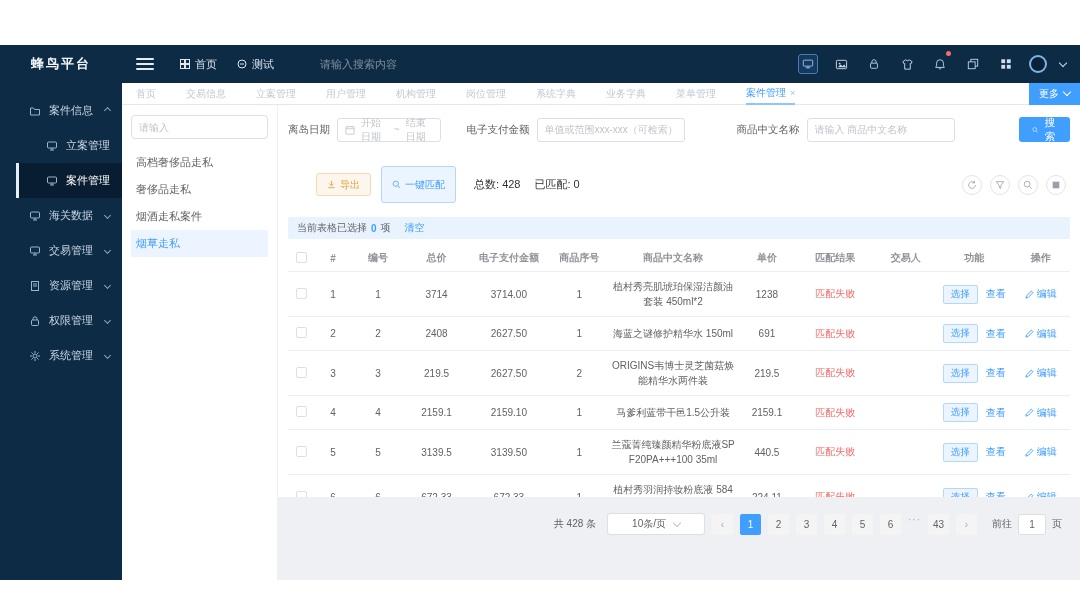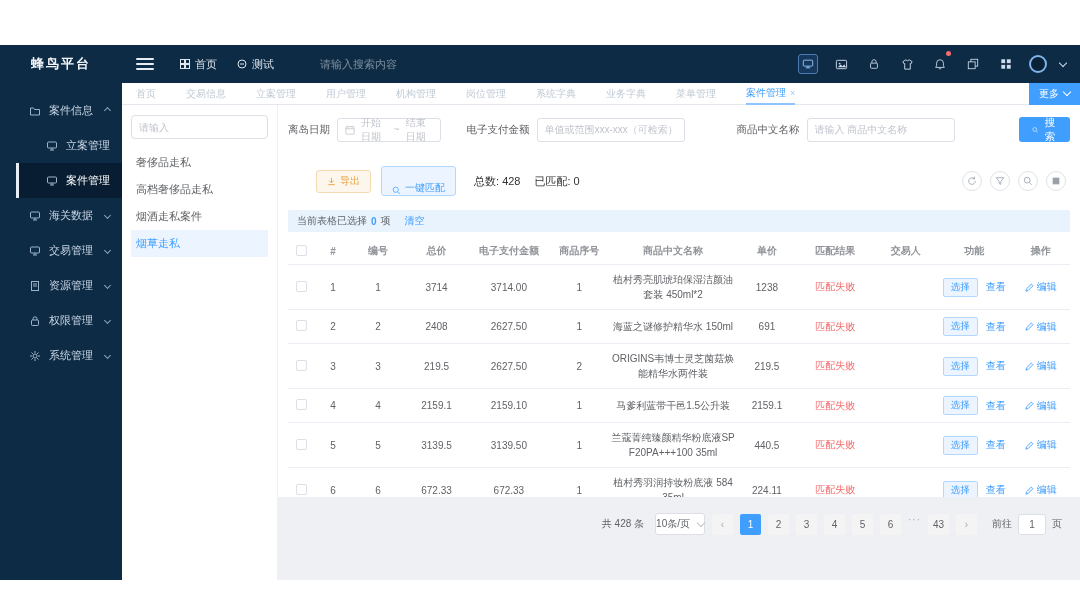--- a/index.html
+++ b/index.html
@@ -64,21 +64,21 @@
   .date-box { width:152px; color:#c0c4cc; font-size:10px; }
   .f-input { height:24px; border:1px solid #dcdfe6; border-radius:3px; font-size:10px; padding:0 7px; color:#606266; outline:none; font-family:inherit; }
   .f-input::placeholder { color:#c0c4cc; }
   .amount-input { width:152px; margin-right:26px; }
   .name-input { width:152px; }
   .gap1 { width:26px; flex:none; } .gap2 { width:26px; flex:none; }
   .search-btn { margin-left:64px; background:#409eff; border:none; color:#fff; font-size:10.5px; height:25px; padding:5px 13px; border-radius:3px; display:flex; align-items:center; gap:5px; cursor:pointer; font-family:inherit; }
 
   .toolbar-row { display:flex; align-items:center; gap:10px; padding:20px 10px 6px 10px; }
   .export-btn { background:#fdf6ec; border:1px solid #f5dab1; color:#e6a23c; font-size:10px; height:23px; padding:0 10px; border-radius:3px; display:flex; align-items:center; gap:4px; cursor:pointer; font-family:inherit;margin-left:28px; }
-  .match-btn { background:#ecf5ff; border:1px solid #b3d8ff; color:#409eff; font-size:10px; height:30px; padding:0 10px; border-radius:3px; display:flex; align-items:flex-end; gap:4px; cursor:pointer; font-family:inherit; }
+  .match-btn { background:#ecf5ff; border:1px solid #b3d8ff; color:#409eff; font-size:10px; height:37px; padding:0 10px; border-radius:3px; display:flex; align-items:center; gap:4px; cursor:pointer; font-family:inherit; }
   .counts { font-size:11px; color:#303133; margin-left:8px; display:flex; gap:14px; }
   .tool-icons { margin-left:auto; display:flex; gap:8px; margin-right:4px; }
   .cico { width:20px; height:20px; border:1px solid #e0e3e9; border-radius:50%; display:flex; align-items:center; justify-content:center; color:#9aa1ab; cursor:pointer; background:#fff; }
 
   .selection-bar { margin:8px 10px 0 10px; background:#e8f3fe; border-radius:2px; font-size:10px; color:#606266; padding:4px 9px; display:flex; align-items:center; gap:4px; }
   .selection-bar .cnt { color:#409eff; font-weight:bold; }
   .selection-bar .clear { color:#409eff; margin-left:10px; cursor:pointer; }
 
   table.grid { margin:6px 10px 0 10px; border-collapse:collapse; table-layout:fixed; width:calc(100% - 20px); font-size:10px; color:#606266; }
   table.grid th { color:#909399; font-weight:bold; font-size:10px; padding:6px 2px; border-bottom:1px solid #ebeef5; text-align:center; white-space:nowrap; }
@@ -86,21 +86,21 @@
   td.namecell { line-height:1.5; word-break:break-all; }
   .chkbox { width:11px; height:11px; border:1px solid #dcdfe6; border-radius:2px; display:inline-block; background:#fff; cursor:pointer; }
   .result-fail { color:#f56c6c; }
   .mini-btn { background:#ecf5ff; border:1px solid #b3d8ff; color:#409eff; font-size:9.5px; padding:2px 7px; border-radius:2px; cursor:pointer; font-family:inherit; }
   .lnk { color:#409eff; cursor:pointer; white-space:nowrap; }
   .fn-cell { display:flex; align-items:center; justify-content:center; gap:8px; }
   .edit-lnk { display:inline-flex; align-items:center; gap:3px; color:#409eff; cursor:pointer; }
 
   .pagination-row { display:flex; align-items:center; justify-content:flex-end; gap:7px; padding:16px 18px 0 0; font-size:10px; color:#606266; }
   .pg-total { margin-right:4px; }
-  .pg-size { height:22px; border:1px solid #dcdfe6; border-radius:3px; background:#fff; display:flex; align-items:center; gap:8px; padding:0 0; color:#606266; cursor:pointer; }
+  .pg-size { height:22px; border:1px solid #dcdfe6; border-radius:3px; background:#fff; display:flex; align-items:center; gap:8px; padding:0 24px; color:#606266; cursor:pointer; }
   .pg-size .chev { border-color:#c0c4cc; }
   .pg-btn { min-width:21px; height:21px; border-radius:2px; background:#f4f4f5; color:#606266; display:flex; align-items:center; justify-content:center; cursor:pointer; padding:0 4px; }
   .pg-btn.active { background:#409eff; color:#fff; }
   .pg-btn.arrow { color:#a8abb2; }
   .pg-dots { color:#a8abb2; letter-spacing:1px; }
   .pg-goto { display:flex; align-items:center; gap:6px; margin-left:8px; }
   .pg-input { width:28px; height:21px; border:1px solid #dcdfe6; border-radius:3px; text-align:center; font-size:10px; color:#606266; outline:none; font-family:inherit; }
   svg { display:block; }
 </style>
 </head>
@@ -318,22 +318,22 @@
             <span>更多</span>
             <span class="chev"></span>
           </div>
         </div>
 
         <div class="content-row">
 
           <div class="left-panel">
             <input class="lp-search" placeholder="请输入" style="">
             <div class="lp-list" id="lpList">
+                <div class="lp-item">高档奢侈品走私</div>
                 <div class="lp-item">奢侈品走私</div>
-                <div class="lp-item">高档奢侈品走私</div>
                 <div class="lp-item">烟酒走私案件</div>
                 <div class="lp-item selected">烟草走私</div>
               </div>
           </div>
 
           <div class="right">
             <div class="panel-white">
 
               <div class="filter-row">
                 <span class="f-label">离岛日期</span>

